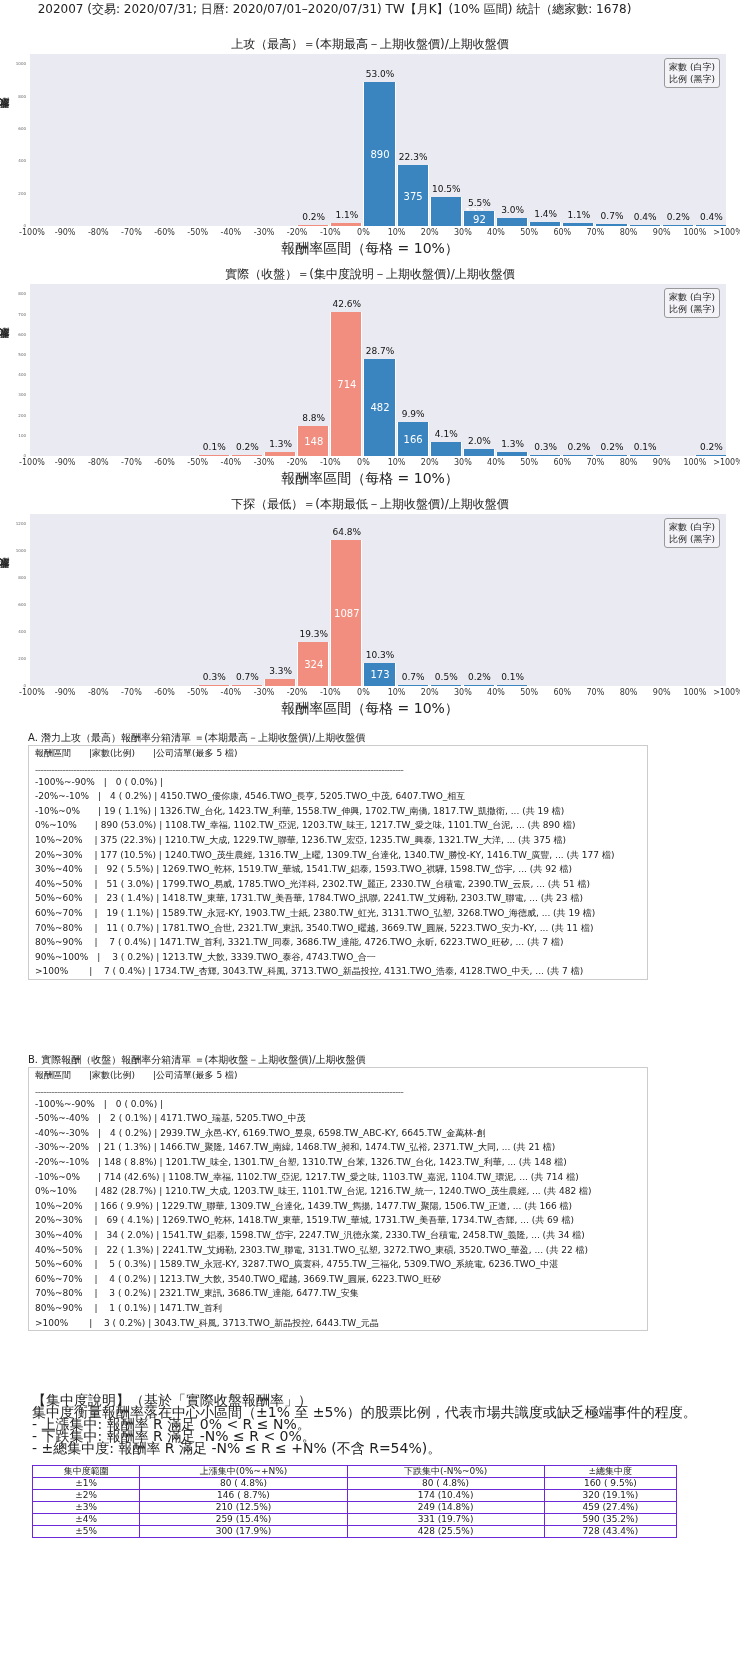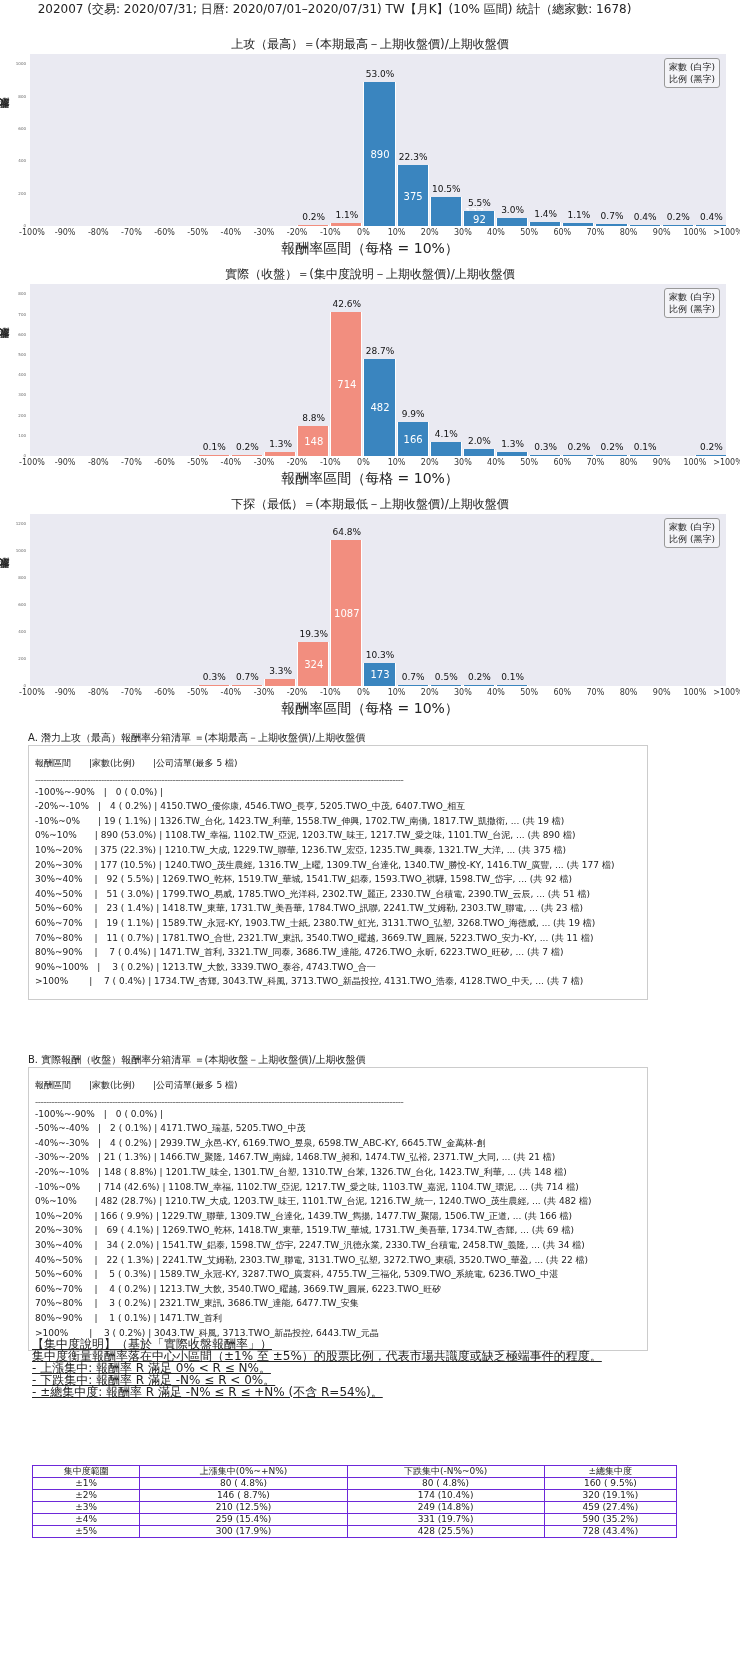--- a/index.html
+++ b/index.html
@@ -12,25 +12,25 @@
   .chart .ytick{position:absolute;left:8px;width:18px;text-align:right;font-size:4px;color:#666;}
   .chart .xtick{position:absolute;font-size:8px;color:#333;transform:translateX(-50%);white-space:nowrap;}
   .chart .xlabel{position:absolute;left:0;width:740px;text-align:center;font-size:14px;}
   .bar{position:absolute;bottom:0;box-sizing:border-box;border-left:1px solid #fff;border-right:1px solid #fff;}
   .bar.neg{background:#f28e7f;}
   .bar.pos{background:#3a85bf;}
   .blabel{position:absolute;font-size:9px;color:#111;transform:translateX(-50%);white-space:nowrap;}
   .bcount{position:absolute;font-size:10px;color:#fff;transform:translate(-50%,-50%);white-space:nowrap;}
   .legend{position:absolute;right:6px;top:4px;border:1px solid #999;border-radius:3px;background:#f4f4f8;font-size:9px;line-height:12px;padding:2px 4px;}
   .sect-title{position:absolute;left:28px;font-size:10px;}
-  .box{position:absolute;left:28px;width:620px;border:1px solid #ccc;background:#fff;font-size:9px;line-height:14.6px;padding:10px 6px;box-sizing:border-box;}
+  .box{position:absolute;left:28px;width:620px;border:1px solid #ccc;background:#fff;font-size:9px;line-height:14.6px;padding:0 6px;box-sizing:border-box;}
   .box .row{white-space:nowrap;}
   .box .hdr{margin-bottom:2px;}
   .box .dash{color:#555;letter-spacing:-0.5px;overflow:hidden;height:12px;}
-  .note{position:absolute;left:32px;top:1338px;font-size:12px;line-height:12px;text-decoration:underline;}
+  .note{position:absolute;left:32px;top:1394px;font-size:14px;line-height:12px;}
   table.conc{position:absolute;left:32px;top:1465px;width:645px;border-collapse:collapse;font-size:9px;}
   table.conc td,table.conc th{border:1px solid #6d28d9;text-align:center;font-weight:normal;height:11px;padding:0;line-height:11px;}
 </style>
 </head>
 <body>
 
 <div class="main-title">202007 (交易: 2020/07/31; 日曆: 2020/07/01–2020/07/31) TW【月K】(10% 區間) 統計（總家數: 1678)</div>
 
 <div class="chart" id="chart0" style="top:36px;height:230px;">
   <div class="ctitle">上攻（最高）＝(本期最高－上期收盤價)/上期收盤價</div>

